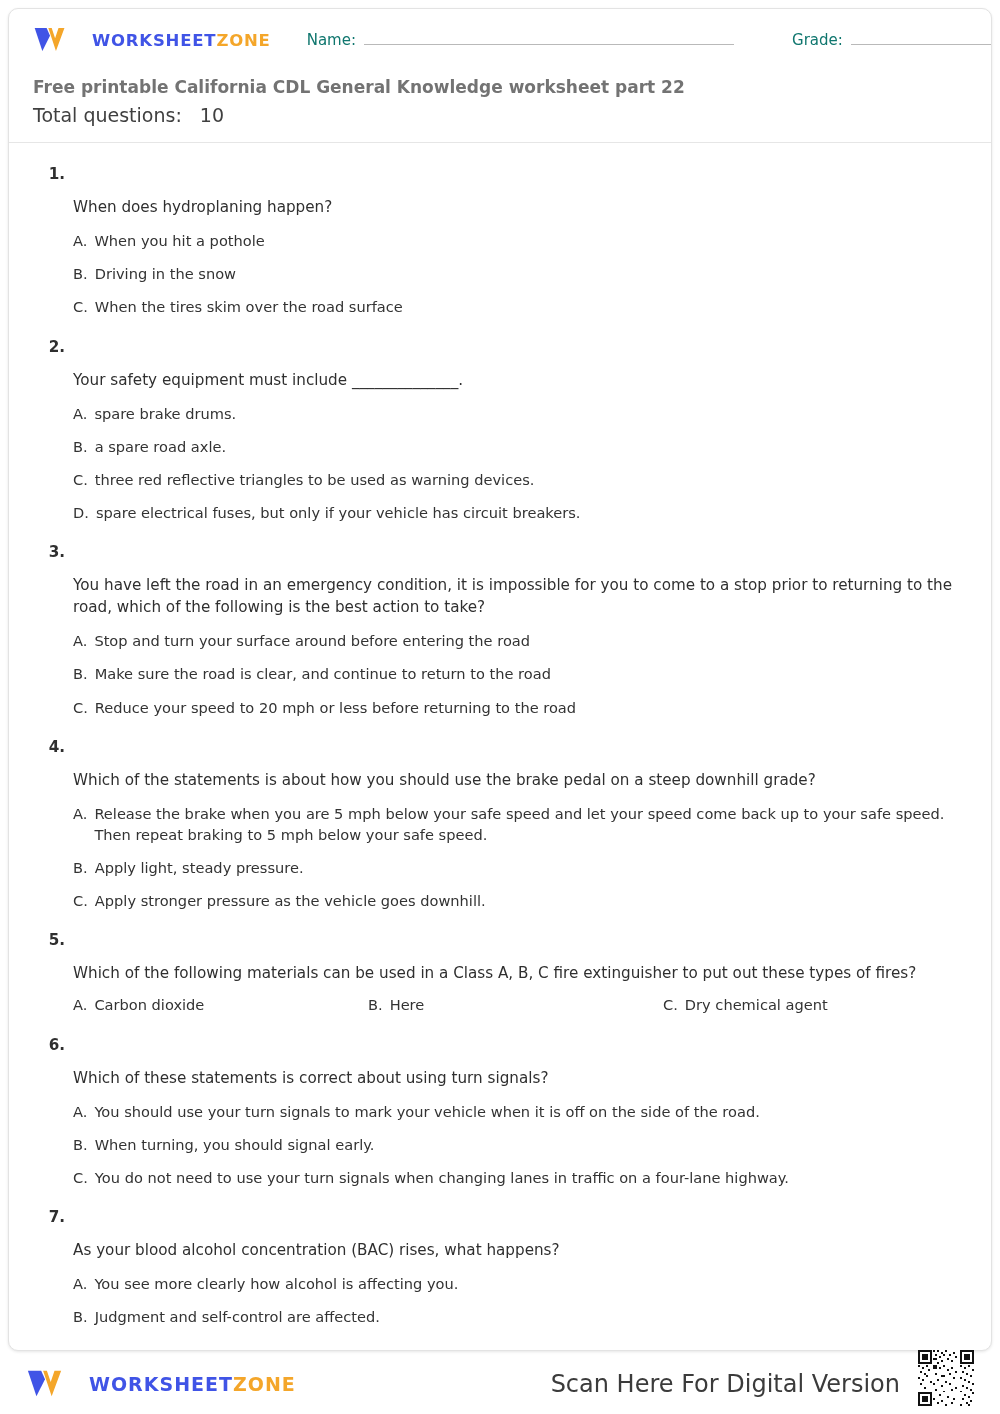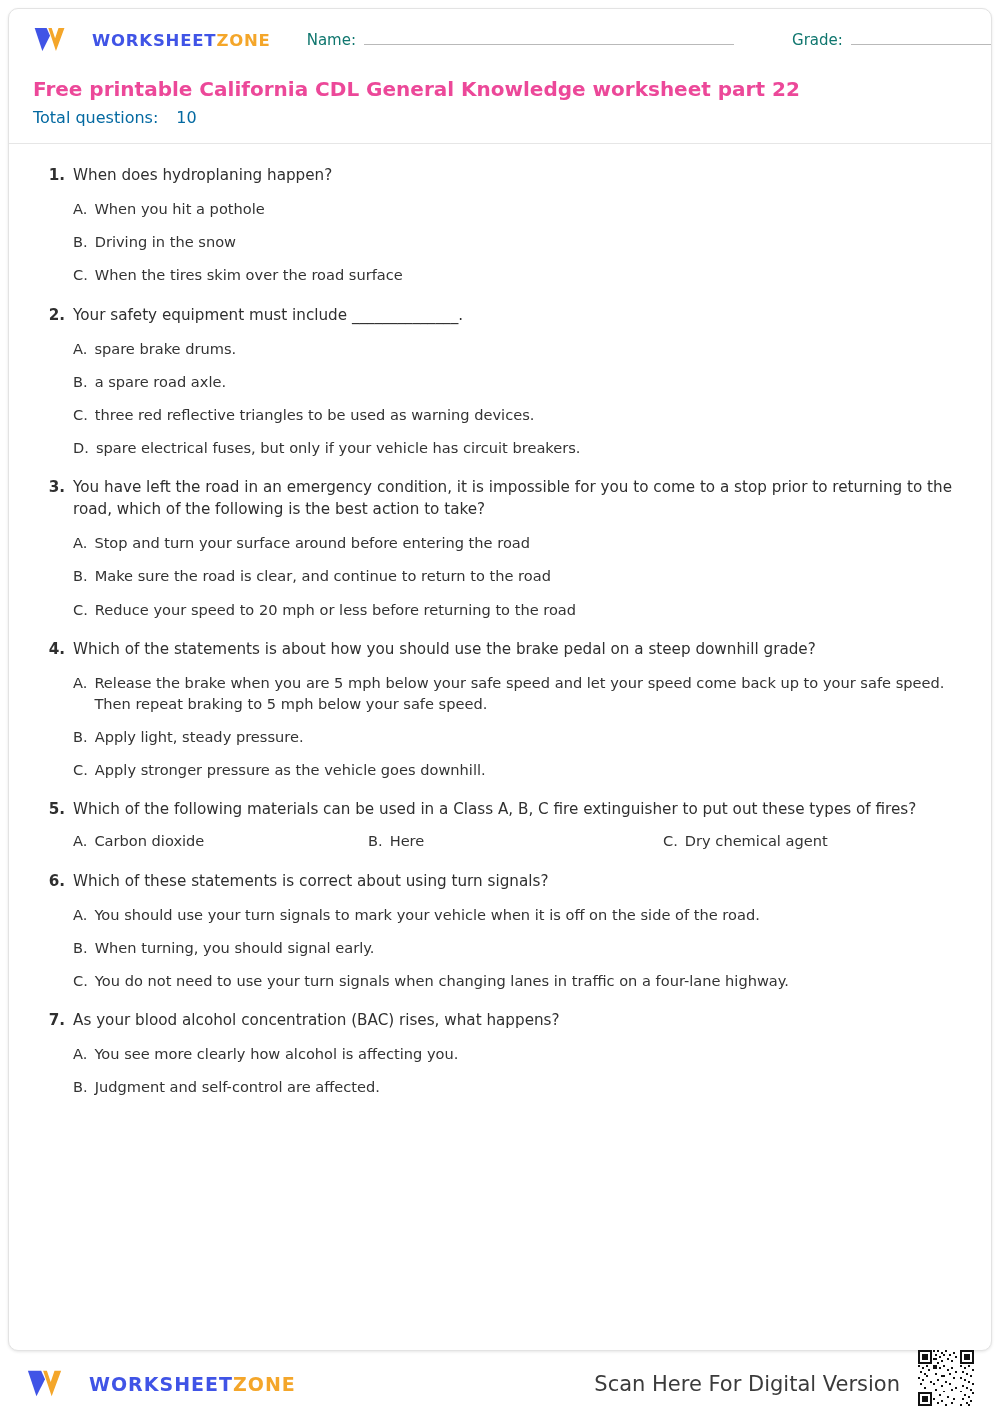--- a/index.html
+++ b/index.html
@@ -68,28 +68,28 @@
   }
   .name-line { width: 370px; }
   .grade-line { width: 255px; }
   .grade-field { margin-left: 58px; }
 
   
   .title-block {
     padding: 6px 24px 16px 24px;
   }
   .ws-title {
-    font-size: 20px;
+    font-size: 17px;
     font-weight: bold;
-    color: #ec4899;
+    color: #737373;
     margin: 0 0 7px 0;
   }
   .ws-total {
-    font-size: 16px;
-    color: #0369a1;
+    font-size: 19px;
+    color: #404040;
     display: flex;
     gap: 18px;
   }
   .hr {
     height: 1px;
     background: #e6e6e6;
     margin: 0;
   }
 
   
@@ -106,21 +106,21 @@
     color: #2f2f2f;
     line-height: 1.45;
   }
   .q-num {
     font-weight: bold;
     min-width: 26px;
     text-align: right;
     margin-right: 8px;
     flex: none;
   }
-  .q-text { flex: 1; }
+  .q-text { flex: 1; margin-top: 33px; }
   .opts {
     margin-top: 4px;
     padding-left: 34px;
   }
   .opt {
     display: flex;
     align-items: flex-start;
     font-size: 14.6px;
     color: #333;
     line-height: 1.45;
@@ -149,21 +149,21 @@
     width: 984px;
     height: 52px;
     display: flex;
     align-items: center;
     padding: 0 18px;
   }
   .footer .logo-text { font-size: 19px; letter-spacing: 1px; }
   .footer .logo-mark { width: 38px; height: 34px; }
   .scan-text {
     margin-left: auto;
-    font-size: 21px;
+    font-size: 24px;
     color: #3b3b3b;
     padding-right: 18px;
   }
   .qr {
     width: 56px;
     height: 56px;
     flex: none;
     position: relative;
     top: -6px;
   }

